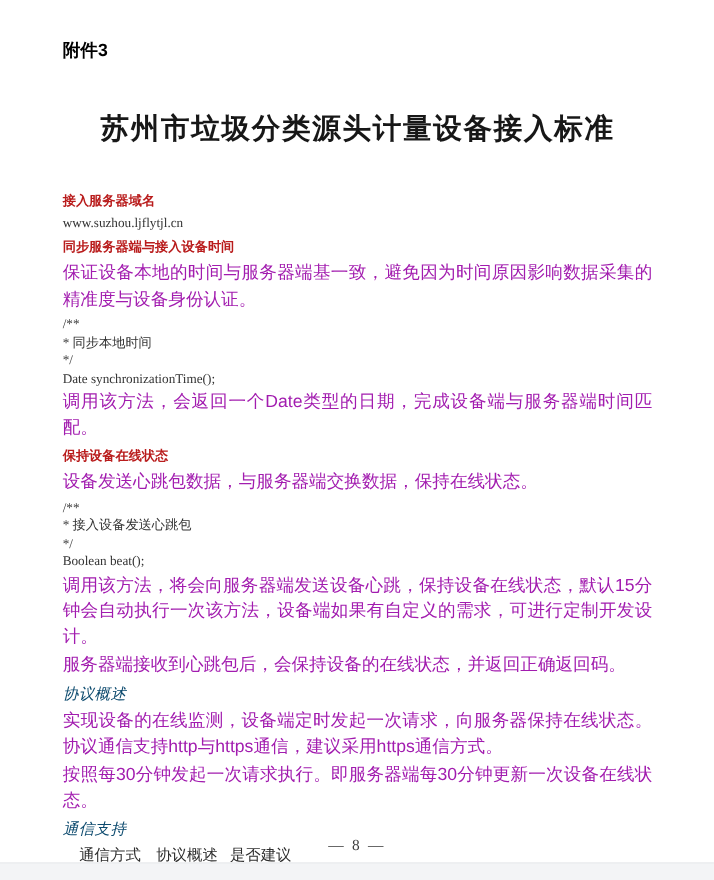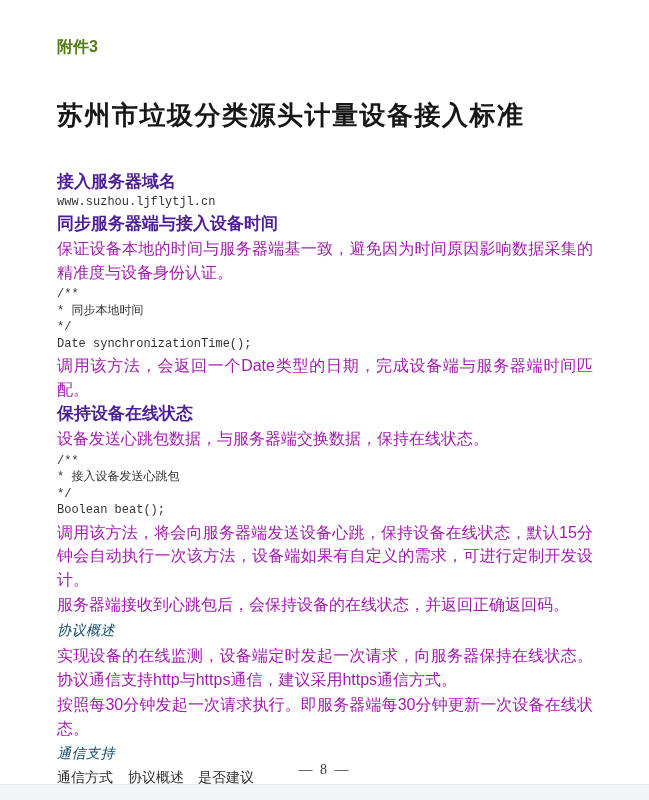--- a/index.html
+++ b/index.html
@@ -17,49 +17,50 @@
     height: 800px;
     background: #ffffff;
   }
   .content {
     padding: 36px 56px 0 57px;
     color: #353535;
   }
   .attachment {
     font-size: 16px;
     font-weight: 600;
-    color: #4d7c0f;
+    color: #000000;
     line-height: 22px;
   }
   .title {
     margin-top: 42px;
-    font-family: Liberation Mono, monospace;
+    font-family: Liberation Serif, serif;
     font-size: 26px;
     font-weight: 700;
     letter-spacing: 1.5px;
+    text-align: center;
     color: #171717;
     line-height: 34px;
   }
   .h2 {
-    font-size: 17px;
+    font-size: 12px;
     font-weight: 700;
-    color: #4c1d95;
+    color: #b91c1c;
     line-height: 22px;
     margin-top: 2px;
   }
   .h2.first { margin-top: 37px; }
   .para {
     font-size: 16px;
     line-height: 23.5px;
     text-align: justify;
     color: #a21caf;
     margin-top: 2px;
   }
   .mono-line {
-    font-family: Liberation Mono, monospace;
+    font-family: Liberation Serif, serif;
     font-size: 12px;
     line-height: 18px;
     color: #333333;
   }
   .code { margin-top: 2px; }
   .code .mono-line { line-height: 16.5px; }
   .subhead {
     font-size: 14px;
     font-style: italic;
     color: #0c4a6e;
@@ -67,21 +68,21 @@
     margin-top: 2px;
     letter-spacing: 0.5px;
   }
   .commtable {
     margin-top: 3px;
     margin-left: -6px;
     width: 214px;
     font-size: 14px;
     color: #2e2e2e;
   }
-  .t-row { display: flex; }
+  .t-row { display: flex; text-align: right; }
   .t-head {
     padding-bottom: 5px;
     border-bottom: 2px solid #3a3a3a;
   }
   .t-body { margin-top: 4px; }
   .cell-1 { width: 77px; padding-left: 6px; }
   .cell-2 { width: 70px; }
   .cell-3 { width: 67px; }
   .t-body .cell-1 {
     padding-left: 9px;

